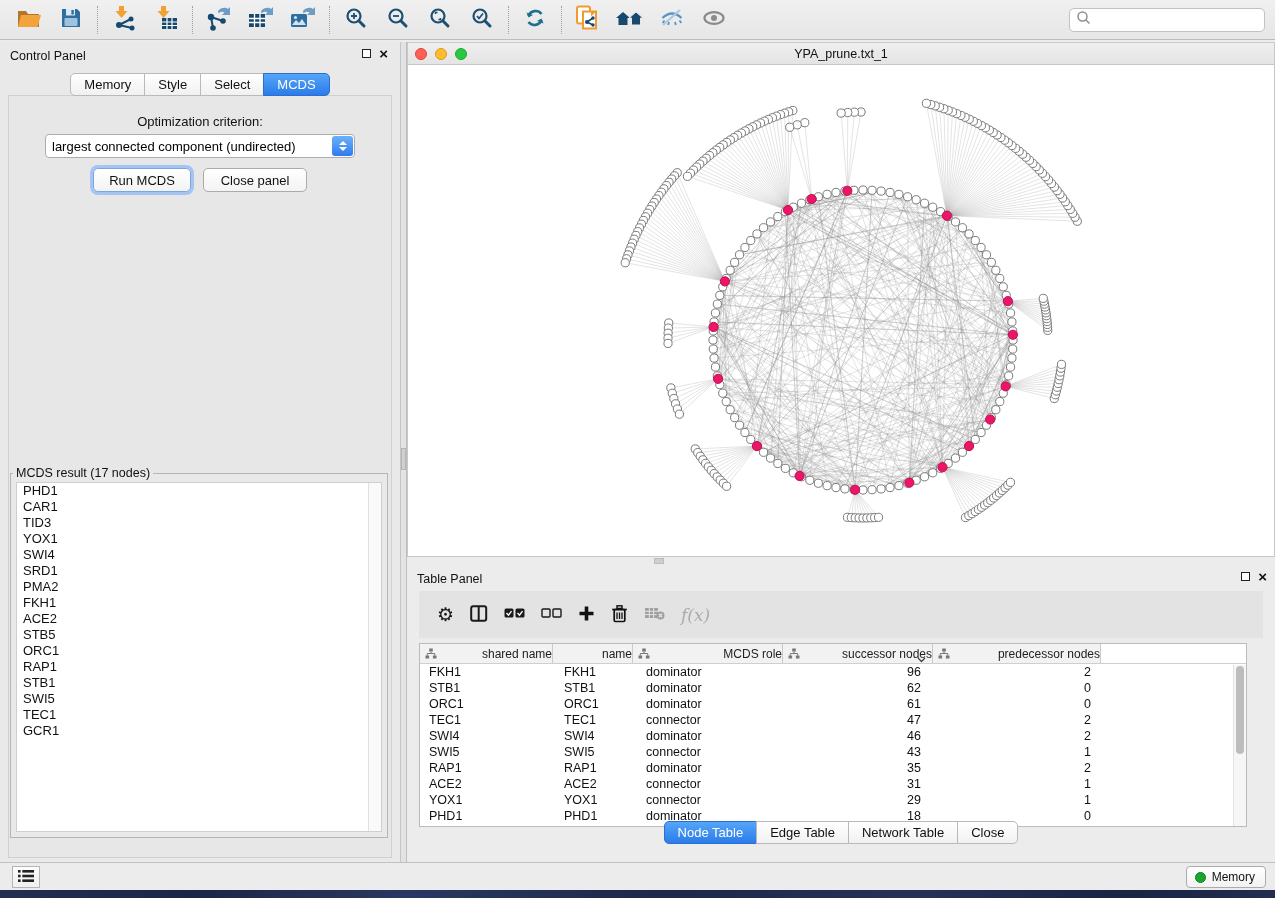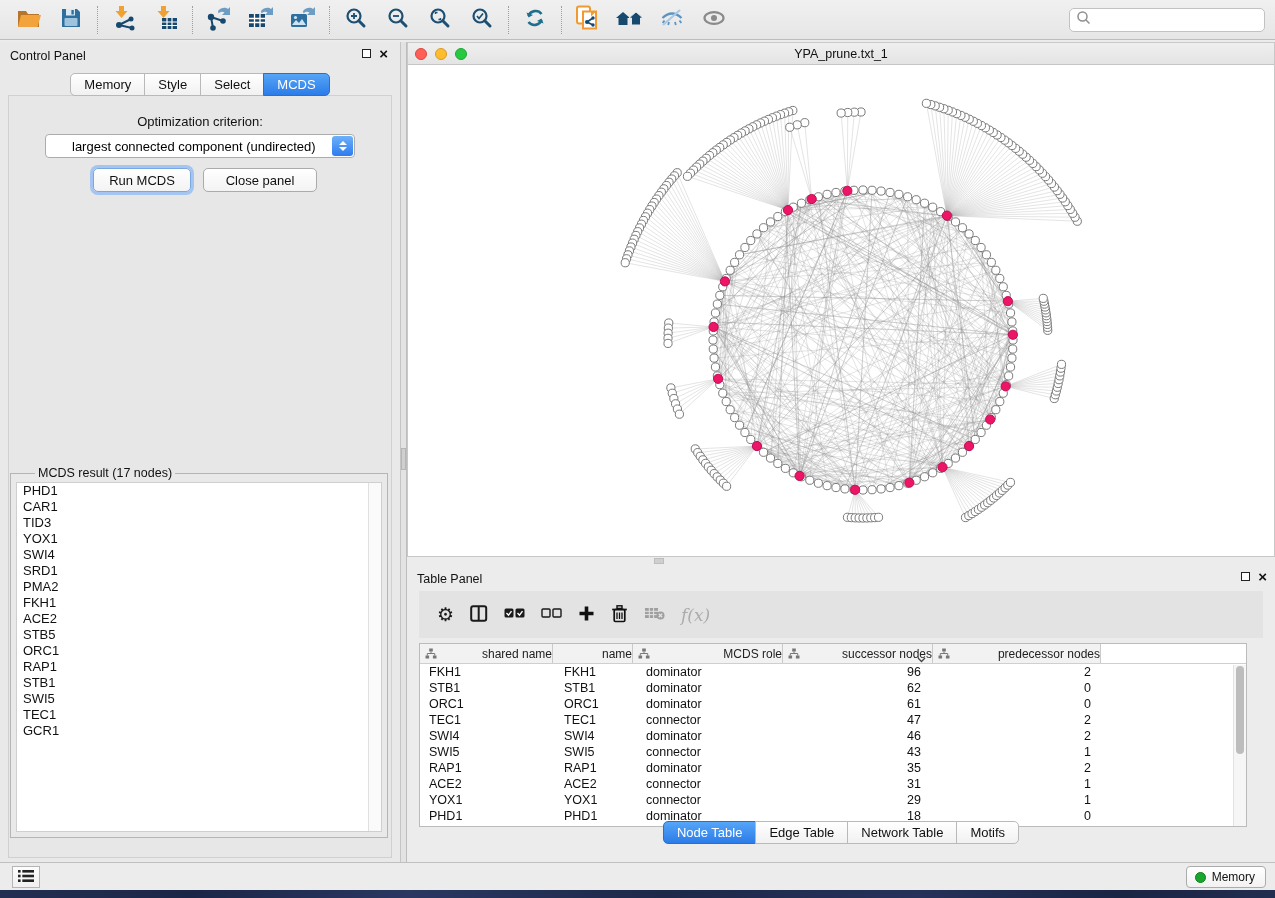--- a/index.html
+++ b/index.html
@@ -29,35 +29,35 @@
     background:#e7e7e7; border:1px solid #d0d0d0; }
   .tabs-row { position:absolute; top:31px; left:0; width:100%; display:flex; justify-content:center; z-index:3; }
   .tab { background:linear-gradient(#ffffff,#f1f1f1); border:1px solid #b9b9b9; margin-left:-1px;
     padding:3px 13px; font-size:13px; color:#111; cursor:pointer; }
   .tab:first-child { border-radius:5px 0 0 5px; margin-left:0; }
   .tab:last-child { border-radius:0 5px 5px 0; }
   .tab.active { background:linear-gradient(#55a5f8,#2b7ce9); border-color:#2a6fd0; color:#fff; }
   .opt-label { position:absolute; top:72px; left:0; width:400px; text-align:center; font-size:13px; color:#111; }
   .select { position:absolute; left:45px; top:92px; width:310px; height:24px; background:#fff;
     border:1px solid #acacac; border-radius:4px; display:flex; align-items:center;
-    padding-left:26px; font-size:13px; cursor:pointer; }
+    padding-left:6px; font-size:13px; cursor:pointer; }
   .stepper { position:absolute; right:1px; top:1px; width:21px; height:20px; border-radius:3px;
     background:linear-gradient(#6db1fa,#2d7bf0); display:flex; flex-direction:column;
     align-items:center; justify-content:center; gap:2px; }
   .stepper .up { width:0; height:0; border-left:4px solid transparent; border-right:4px solid transparent; border-bottom:4px solid #fff; }
   .stepper .dn { width:0; height:0; border-left:4px solid transparent; border-right:4px solid transparent; border-top:4px solid #fff; }
   .btn { position:absolute; height:24px; background:linear-gradient(#ffffff,#f3f3f3);
     border:1px solid #ababab; border-radius:5px; font-size:13px; color:#111;
     font-family:"Liberation Sans",sans-serif; cursor:pointer; }
   .btn.run { left:93px; top:126px; width:98px; border-color:#79a7e0;
     box-shadow:0 0 0 3px rgba(110,170,250,.55); }
-  .btn.closep { left:203px; top:126px; width:114px; }
+  .btn.closep { left:203px; top:126px; width:104px; }
   fieldset.mcds { position:absolute; left:10px; top:424px; width:378px; height:372px;
     border:1px solid #b5b5b5; background:#e9e9e9; }
-  fieldset.mcds legend { font-size:12.5px; color:#111; margin-left:24px; padding:0 3px; }
+  fieldset.mcds legend { font-size:12.5px; color:#111; margin-left:2px; padding:0 3px; }
   .mcds-list { position:absolute; left:5px; top:2px; width:366px; height:350px; background:#fff;
     border:1px solid #cfcfcf; overflow:hidden; }
   .mcds-scroll { position:absolute; right:0; top:0; width:13px; height:100%; background:#fafafa; border-left:1px solid #e0e0e0; }
   .litem { font-size:13px; color:#111; line-height:16px; padding-left:6px; }
 
   
   .vsplit { position:absolute; left:400px; top:42px; width:7px; height:820px; background:#e3e3e3;
     border-left:1px solid #c4c4c4; border-right:1px solid #bdbdbd; }
   .vsplit .grip { position:absolute; left:0px; top:406px; width:5px; height:22px; background:#cfcfcf; border:1px solid #b5b5b5; }
   .hsplit { position:absolute; left:407px; top:557px; width:868px; height:8px; background:#ececec; }
@@ -1437,21 +1437,21 @@
         </div>
       <div class="tv-scroll">
           <div class="tv-thumb"></div>
         </div>
     </div>
 
     <div class="tp-tabs" id="tp-tabs">
       <div class="tab active">Node Table</div>
       <div class="tab">Edge Table</div>
       <div class="tab">Network Table</div>
-      <div class="tab">Motifs</div>
+      <div class="tab">Close</div>
     </div>
   </div>
 
   <div class="statusbar">
     <button class="list-btn">
         <span>
       <svg width="18" height="14" viewBox="0 0 18 14">
             <rect x="1" y="1" width="2.6" height="2.6" fill="#222"></rect>
             <rect x="5.3" y="1" width="11.7" height="2.6" fill="#222"></rect>
             <rect x="1" y="5.7" width="2.6" height="2.6" fill="#222"></rect>

